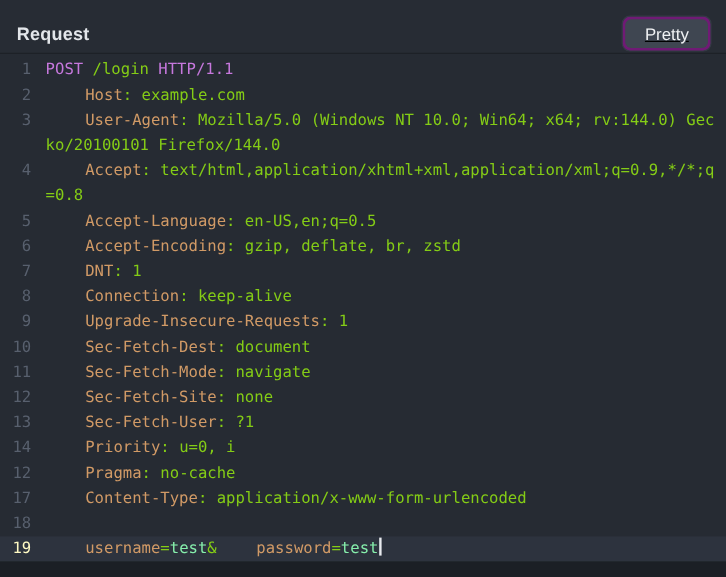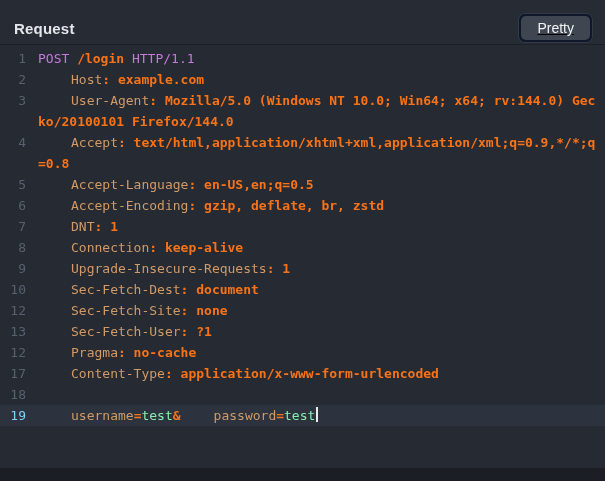--- a/index.html
+++ b/index.html
@@ -10,49 +10,49 @@
 
   
   .topbar {
     height:45px; flex:none; display:flex; align-items:center;
     justify-content:space-between; padding:12px 12px 0 14px;
     background:#272c34; border-bottom:1px solid #1d2127;
   }
   .title { color:#e3e6ea; font-size:15px; font-weight:600; letter-spacing:.2px; }
   .toggle-group {
     display:flex; align-items:center; gap:16px;
-    background:#0f172a; border:1px solid #343a45; border-radius:7px; padding:2px;text-decoration:underline;
+    background:#701a75; border:1px solid #343a45; border-radius:7px; padding:2px;text-decoration:underline;
   }
   .seg {
     border:none; background:transparent; color:#8e95a0; cursor:pointer;
     font-family:"Liberation Sans", sans-serif; font-size:14px;
     padding:5px 16px; border-radius:5px; line-height:1;
   }
   .seg.active { background:#3f4651; color:#f0f2f4; }
 
   
   .editor {
     flex:none; height:423px; padding-top:3px; overflow:hidden;
     font-family:"DejaVu Sans Mono", monospace; font-size:13px; line-height:21px;
     background:#262b33;
   }
   .line { display:flex; align-items:flex-start; }
   .line.active { background:#2d333e; }
   .gutter {
     flex:none; width:26px; text-align:right; color:#58606e;
     user-select:none; line-height:21px;
   }
-  .line.active .gutter { color:#7dd3fc; }
+  .line.active .gutter { color:#fef9c3; }
   .content {
     flex:none; width:558px; margin-left:12px; min-height:21px;
     white-space:pre-wrap; word-break:break-all; color:#b8bfca;
   }
   .tk-method { color:#c678dd; }
   .tk-hname  { color:#d19a66;margin-left:33px; }
-  .tk-plain  { color:#f97316;font-weight:bold; }
+  .tk-plain  { color:#84cc16; }
   .tk-value  { color:#86efac; }
   .caret {
     display:inline-block; width:2px; height:15px; background:#e8eaee;
     vertical-align:-2px; margin-left:1px;
   }
 
   
   .footer { flex:1; background:#1b1f25; }
 </style>
 </head>
@@ -100,26 +100,34 @@
       </div>
       <div class="line">
         <div class="gutter">9</div>
         <div class="content"><span class="tk-hname">Upgrade-Insecure-Requests</span><span class="tk-plain">: 1</span></div>
       </div>
       <div class="line">
         <div class="gutter">10</div>
         <div class="content"><span class="tk-hname">Sec-Fetch-Dest</span><span class="tk-plain">: document</span></div>
       </div>
       <div class="line">
+        <div class="gutter">11</div>
+        <div class="content"><span class="tk-hname">Sec-Fetch-Mode</span><span class="tk-plain">: navigate</span></div>
+      </div>
+      <div class="line">
         <div class="gutter">12</div>
         <div class="content"><span class="tk-hname">Sec-Fetch-Site</span><span class="tk-plain">: none</span></div>
       </div>
       <div class="line">
         <div class="gutter">13</div>
         <div class="content"><span class="tk-hname">Sec-Fetch-User</span><span class="tk-plain">: ?1</span></div>
+      </div>
+      <div class="line">
+        <div class="gutter">14</div>
+        <div class="content"><span class="tk-hname">Priority</span><span class="tk-plain">: u=0, i</span></div>
       </div>
       <div class="line">
         <div class="gutter">12</div>
         <div class="content"><span class="tk-hname">Pragma</span><span class="tk-plain">: no-cache</span></div>
       </div>
       <div class="line">
         <div class="gutter">17</div>
         <div class="content"><span class="tk-hname">Content-Type</span><span class="tk-plain">: application/x-www-form-urlencoded</span></div>
       </div>
       <div class="line">

